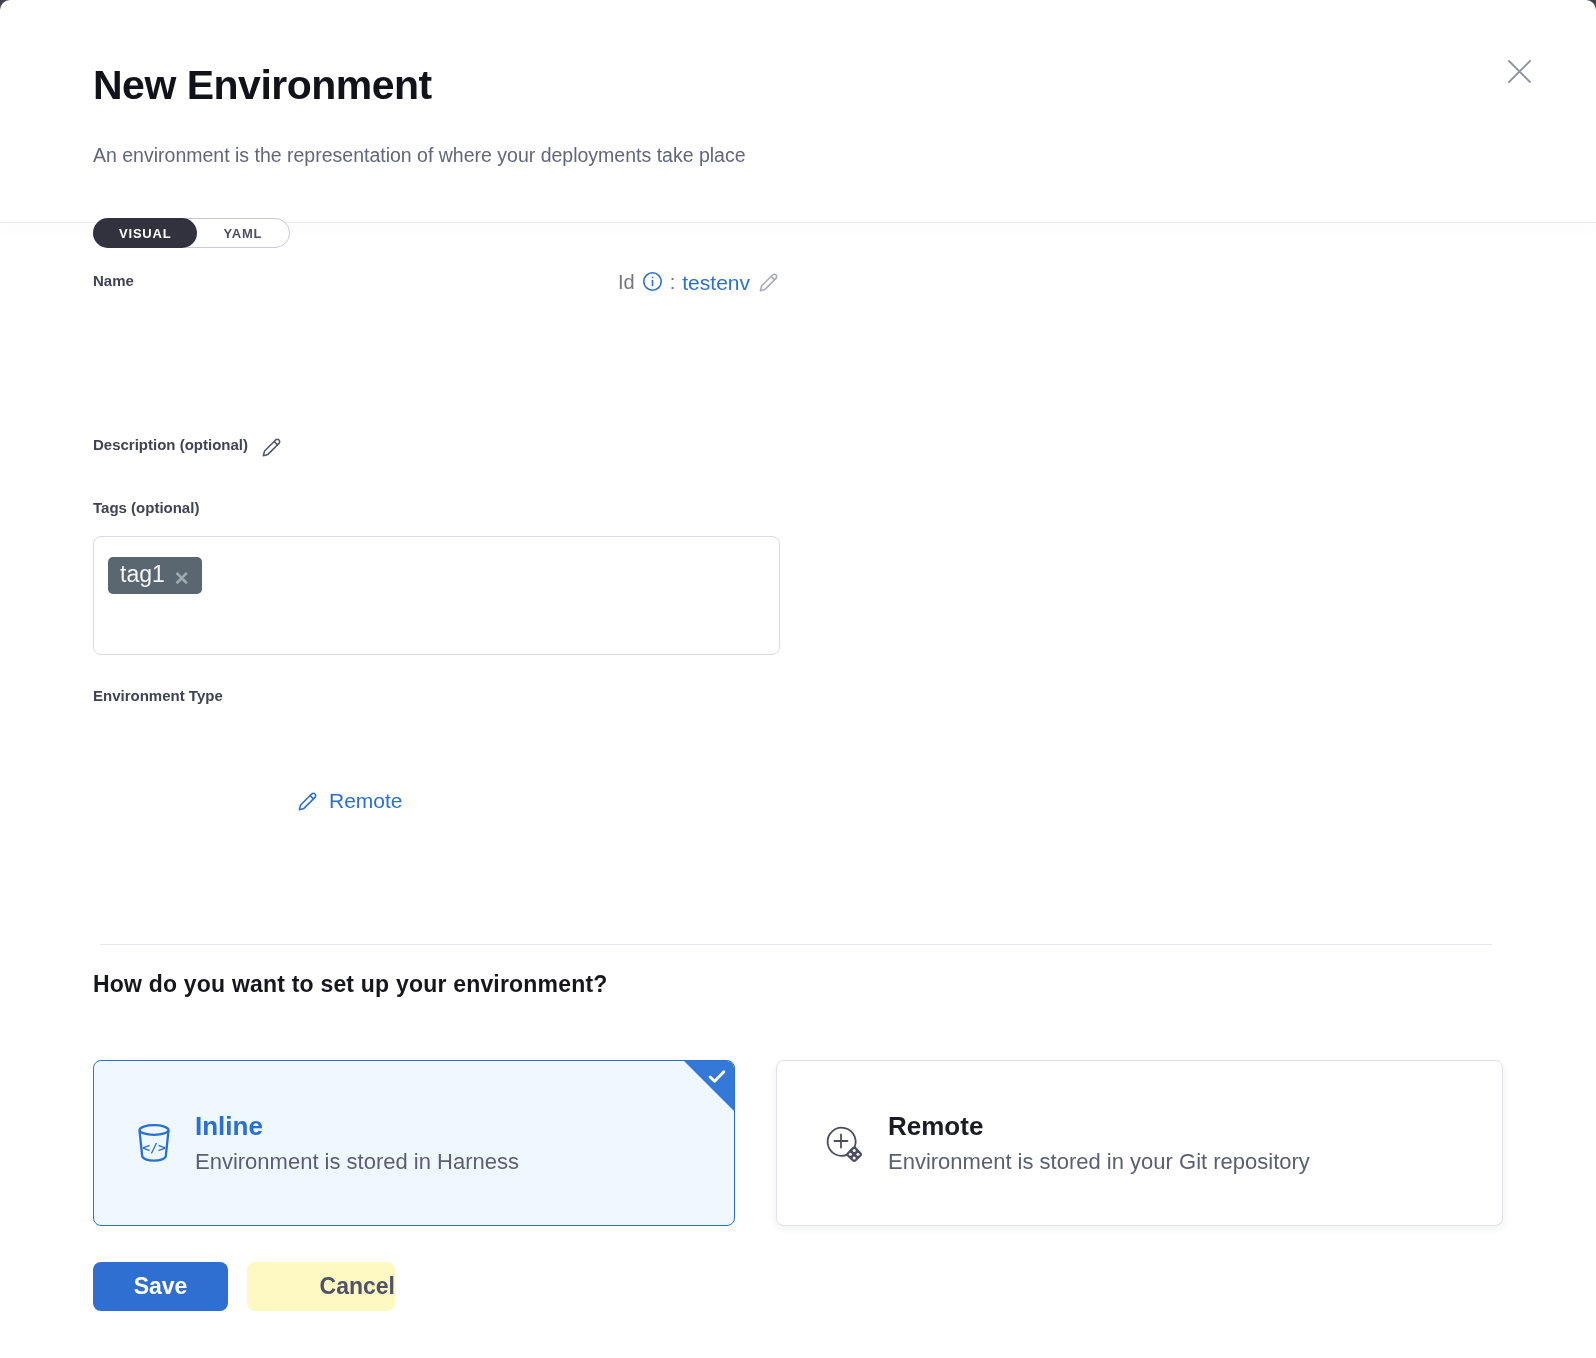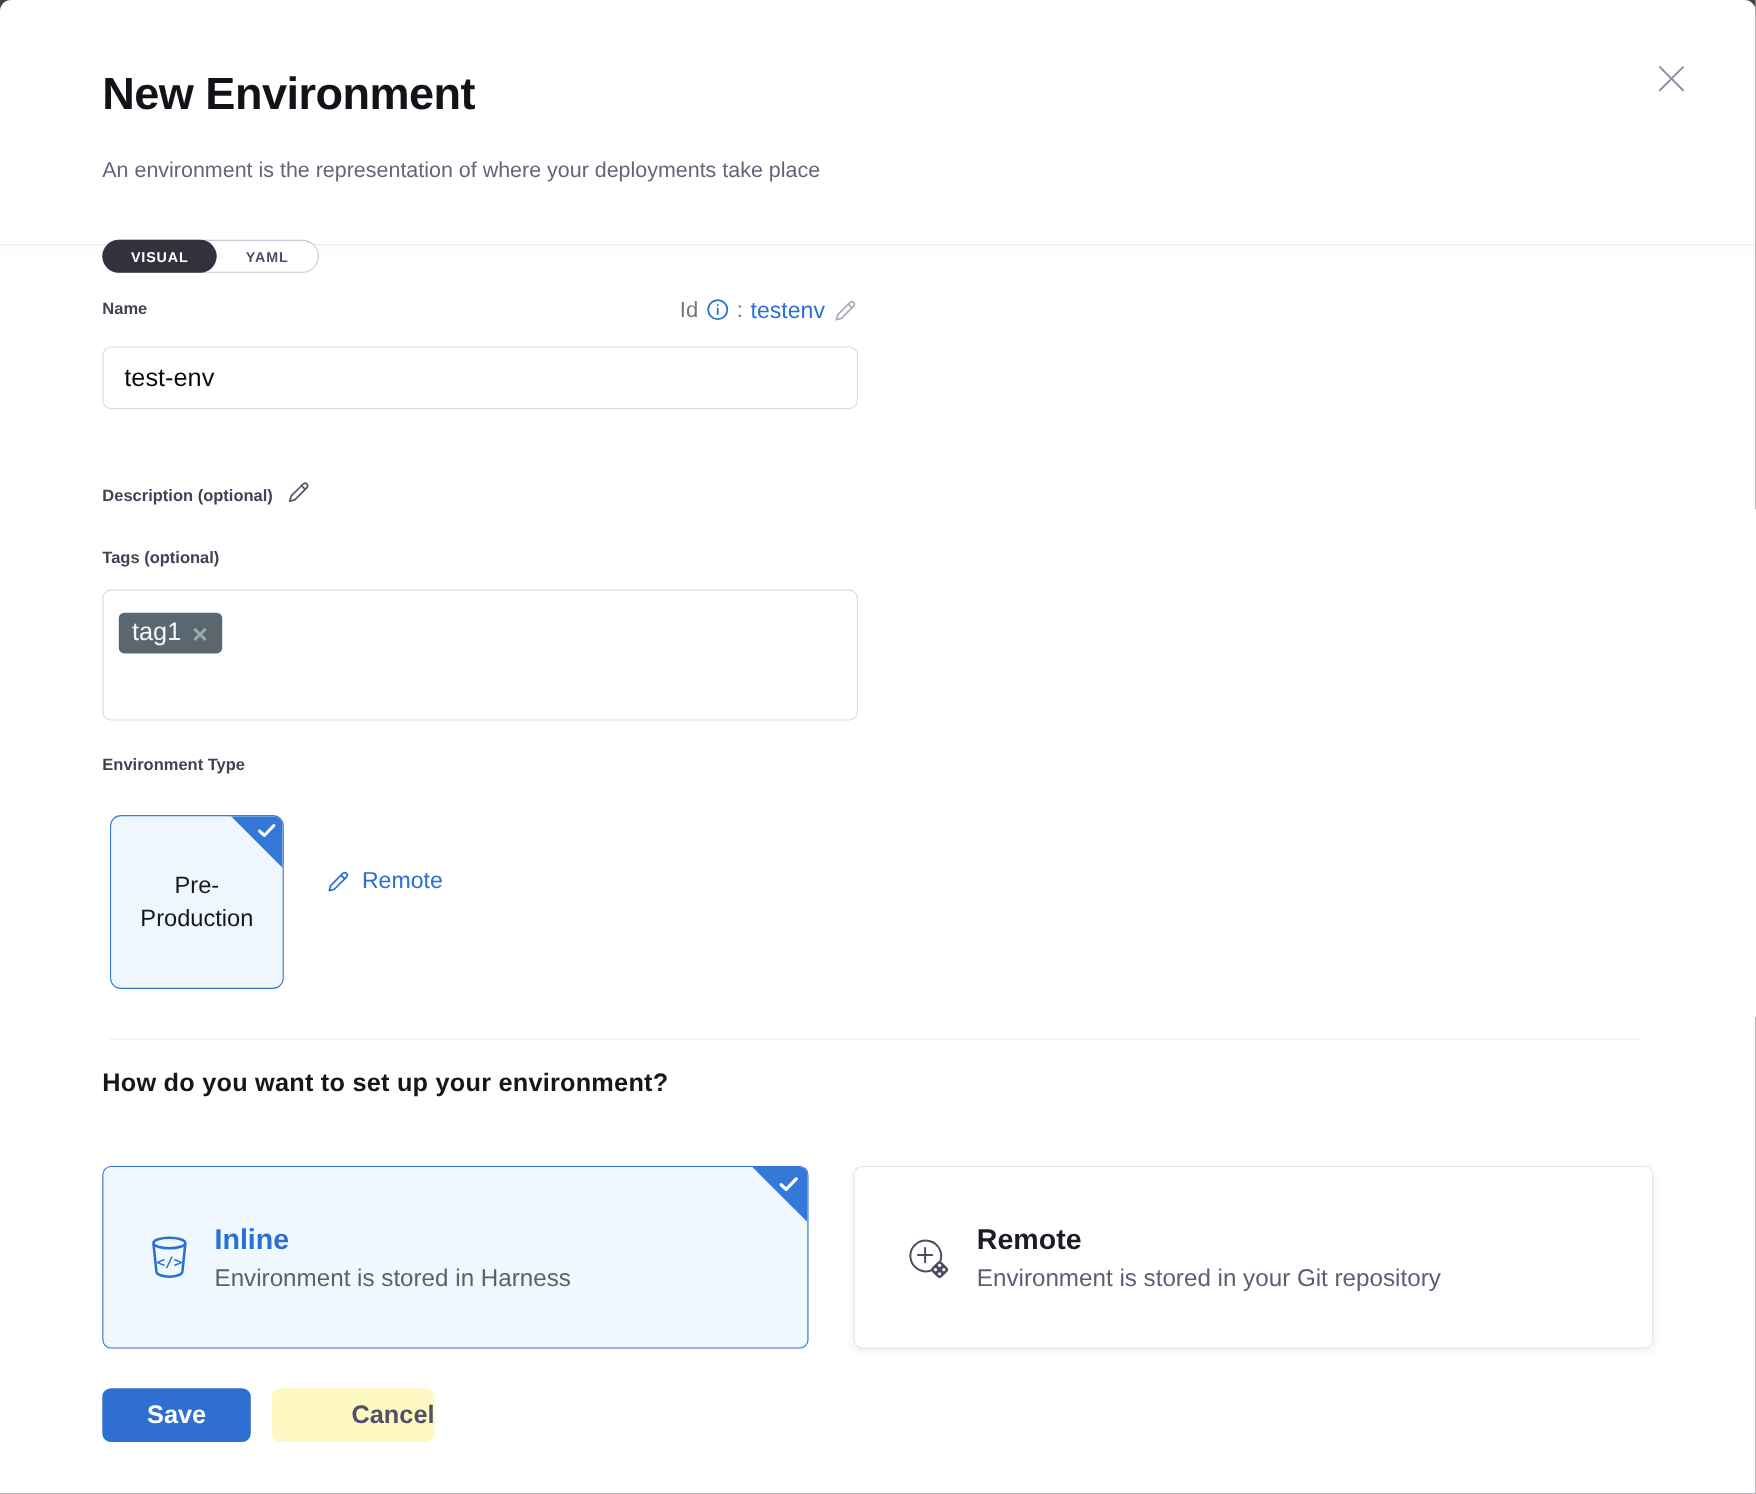--- a/index.html
+++ b/index.html
@@ -33,21 +33,21 @@
   }
   .toggle .seg {
     display:flex; align-items:center; padding:0 27px; border-radius:16px;
     font-size:13px; font-weight:700; letter-spacing:0.8px; color:#4e4f63; cursor:pointer;
   }
   .toggle .seg.selected { background:#32323f; color:#ffffff; margin:-1px; padding:0 26px; }
 
   
   .field-label { position:absolute; font-size:15px; font-weight:600; color:#414253; }
   .lbl-name { left:93px; top:272px; }
-  .lbl-desc { left:93px; top:436px; display:flex; align-items:flex-end; gap:12px; }
+  .lbl-desc { left:93px; top:436px; display:flex; align-items:flex-start; gap:12px; }
   .lbl-tags { left:93px; top:499px; }
   .lbl-envtype { left:93px; top:687px; }
 
   
   .id-row {
     position:absolute; top:271px; right:816px; height:30px;
     display:flex; align-items:flex-start; gap:7px; white-space:nowrap;
   }
   .id-label, .id-sep { font-size:20px; color:#75767e; }
   .id-value { font-size:21px; color:#2b70d6; cursor:pointer; }
@@ -153,48 +153,40 @@
       <path d="M10.5 6.2 v0.3"></path>
     </svg>
     <span class="id-sep">:</span>
     <span class="id-value">testenv</span>
     <svg width="23" height="23" viewBox="0 0 22 22" fill="none" stroke="#a9abbd" stroke-width="1.5" stroke-linejoin="round" stroke-linecap="round">
       <path d="M3.2 18.8 l1.2 -4.4 L15.2 3.6 a2.3 2.3 0 0 1 3.2 3.2 L7.6 17.6 l-4.4 1.2 z"></path>
       <path d="M13.5 5.3 l3.2 3.2"></path>
     </svg>
   </div>
 
-  <input class="name-input" value="test-env" style="">
 
   <div class="field-label lbl-desc">
     <span>Description (optional)</span>
     <svg width="23" height="23" viewBox="0 0 22 22" fill="none" stroke="#55566b" stroke-width="1.5" stroke-linejoin="round" stroke-linecap="round">
       <path d="M3.2 18.8 l1.2 -4.4 L15.2 3.6 a2.3 2.3 0 0 1 3.2 3.2 L7.6 17.6 l-4.4 1.2 z"></path>
       <path d="M13.5 5.3 l3.2 3.2"></path>
     </svg>
   </div>
 
   <div class="field-label lbl-tags">Tags (optional)</div>
 
   <div class="tags-box">
     <span class="chip">
       <span>tag1</span>
       <span class="chip-x">✕</span>
     </span>
   </div>
 
   <div class="field-label lbl-envtype">Environment Type</div>
 
-  <div class="env-card">
-    <span>Pre-Production</span>
-    <div class="corner"></div>
-    <svg class="corner-check" width="17" height="14" viewBox="0 0 17 14" fill="none" stroke="#ffffff" stroke-width="2.8" stroke-linecap="round" stroke-linejoin="round">
-      <path d="M2 7.5 L6.3 11.5 L15 2.5"></path>
-    </svg>
-  </div>
 
   <div class="change-link">
     <svg width="23" height="23" viewBox="0 0 22 22" fill="none" stroke="#2a6fd2" stroke-width="1.5" stroke-linejoin="round" stroke-linecap="round">
       <path d="M3.2 18.8 l1.2 -4.4 L15.2 3.6 a2.3 2.3 0 0 1 3.2 3.2 L7.6 17.6 l-4.4 1.2 z"></path>
       <path d="M13.5 5.3 l3.2 3.2"></path>
     </svg>
     <span>Remote</span>
   </div>
 
   <div class="divider2"></div>

